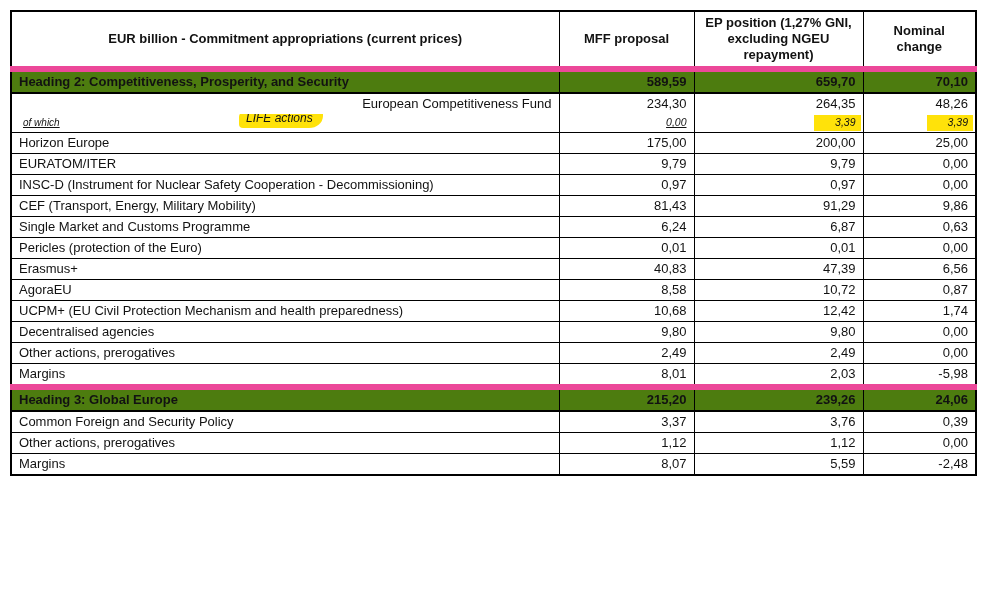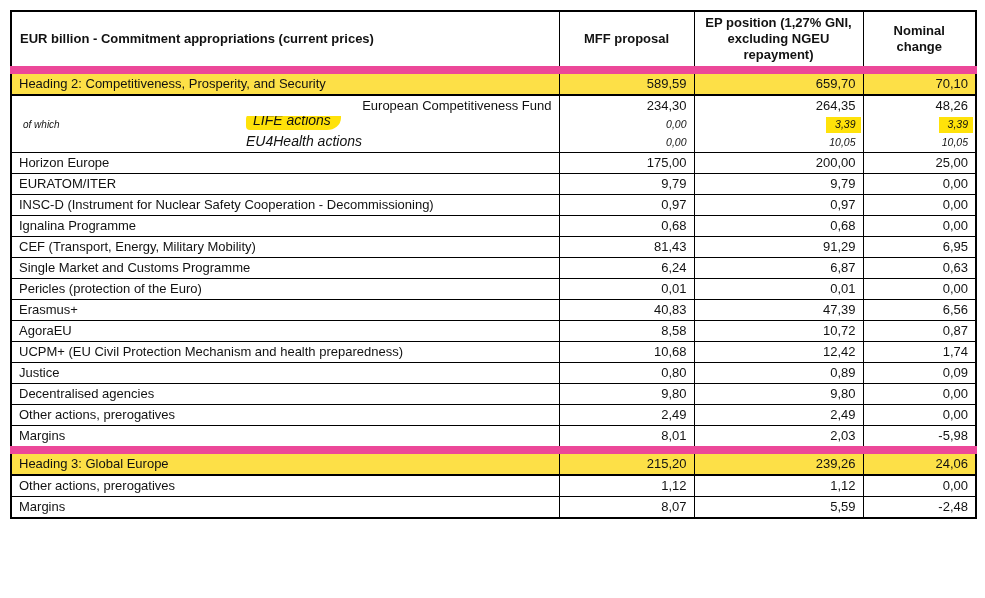--- a/index.html
+++ b/index.html
@@ -26,67 +26,68 @@
     overflow: hidden;
   }
   thead th {
     height: 57px;
     font-size: 13px;
     font-weight: bold;
     vertical-align: middle;
     line-height: 16px;
     padding: 3px 8px;
   }
-  th.label-col { text-align: left; }
+  th.label-col { text-align: center; }
   th.num-col  { text-align: center; }
   td {
     font-size: 13px;
     line-height: 15px;
     padding: 2px 7px 3px 7px;
     vertical-align: bottom;
   }
   td.value-cell { text-align: right; }
   tr.row-normal td { height: 19px; }
   tr.row-heading td {
     height: 21px;
-    background: #fde047;
-    font-weight: normal;
-    border-top: 8px solid #ec4899;
+    background: #4d7c0f;
+    font-weight: bold;
+    border-top: 6px solid #ec4899;
     border-bottom: 2px solid #000;
   }
   tr.group-start td { border-bottom: none; height: 20px; text-align: right; }
   tr.row-subrow td {
     border-top: none;
     border-bottom: none;
     height: 18px;
     font-style: italic;
     font-size: 10.5px;
     line-height: 13px;
+    text-decoration: underline;
   }
   td.label-cell.sub { position: relative; }
   .prefix {
     font-style: italic;
     font-size: 10px;
     padding-left: 4px;
   }
   .sublabel {
     position: absolute;
-    left: 234px;
+    left: 227px;
     bottom: 4px;
     font-style: italic;
-    font-size: 14px;
+    font-size: 12px;
     white-space: nowrap;
   }
   .marker {
     padding: 2px 10px 3px 7px;
     border-radius: 9px 3px 14px 4px / 7px 3px 12px 4px;
   }
   .vhl {
     display: inline-block;
-    padding: 1px 5px 2px 9px;
+    padding: 1px 5px 2px 21px;
     margin: -1px -5px -2px 18px;
     text-align: center;
   }
 </style>
 </head>
 <body>
 
 <div class="table-wrap">
   <table>
     <colgroup>
@@ -115,55 +116,43 @@
           <td class="value-cell">234,30</td>
           <td class="value-cell">264,35</td>
           <td class="value-cell">48,26</td>
         </tr>
         <tr class="row-subrow">
           <td class="label-cell sub"><span class="prefix">of which</span><span class="sublabel marker" style="background: rgb(255, 226, 10);">LIFE actions</span></td>
           <td class="value-cell">0,00</td>
           <td class="value-cell"><span class="vhl" style="background: rgb(255, 226, 10);">3,39</span></td>
           <td class="value-cell"><span class="vhl" style="background: rgb(255, 226, 10);">3,39</span></td>
         </tr>
-        <tr class="row-subrow">
-          <td class="label-cell sub"><span class="prefix"></span><span class="sublabel">EU4Health actions</span></td>
-          <td class="value-cell">0,00</td>
-          <td class="value-cell">10,05</td>
-          <td class="value-cell">10,05</td>
-        </tr>
         <tr class="row-normal">
           <td class="label-cell">Horizon Europe</td>
           <td class="value-cell">175,00</td>
           <td class="value-cell">200,00</td>
           <td class="value-cell">25,00</td>
         </tr>
         <tr class="row-normal">
           <td class="label-cell">EURATOM/ITER</td>
           <td class="value-cell">9,79</td>
           <td class="value-cell">9,79</td>
           <td class="value-cell">0,00</td>
         </tr>
         <tr class="row-normal">
           <td class="label-cell">INSC-D (Instrument for Nuclear Safety Cooperation - Decommissioning)</td>
           <td class="value-cell">0,97</td>
           <td class="value-cell">0,97</td>
           <td class="value-cell">0,00</td>
         </tr>
         <tr class="row-normal">
-          <td class="label-cell">Ignalina Programme</td>
-          <td class="value-cell">0,68</td>
-          <td class="value-cell">0,68</td>
-          <td class="value-cell">0,00</td>
-        </tr>
-        <tr class="row-normal">
           <td class="label-cell">CEF (Transport, Energy, Military Mobility)</td>
           <td class="value-cell">81,43</td>
           <td class="value-cell">91,29</td>
-          <td class="value-cell">6,95</td>
+          <td class="value-cell">9,86</td>
         </tr>
         <tr class="row-normal">
           <td class="label-cell">Single Market and Customs Programme</td>
           <td class="value-cell">6,24</td>
           <td class="value-cell">6,87</td>
           <td class="value-cell">0,63</td>
         </tr>
         <tr class="row-normal">
           <td class="label-cell">Pericles (protection of the Euro)</td>
           <td class="value-cell">0,01</td>
@@ -180,26 +169,20 @@
           <td class="label-cell">AgoraEU</td>
           <td class="value-cell">8,58</td>
           <td class="value-cell">10,72</td>
           <td class="value-cell">0,87</td>
         </tr>
         <tr class="row-normal">
           <td class="label-cell">UCPM+ (EU Civil Protection Mechanism and health preparedness)</td>
           <td class="value-cell">10,68</td>
           <td class="value-cell">12,42</td>
           <td class="value-cell">1,74</td>
-        </tr>
-        <tr class="row-normal">
-          <td class="label-cell">Justice</td>
-          <td class="value-cell">0,80</td>
-          <td class="value-cell">0,89</td>
-          <td class="value-cell">0,09</td>
         </tr>
         <tr class="row-normal">
           <td class="label-cell">Decentralised agencies</td>
           <td class="value-cell">9,80</td>
           <td class="value-cell">9,80</td>
           <td class="value-cell">0,00</td>
         </tr>
         <tr class="row-normal">
           <td class="label-cell">Other actions, prerogatives</td>
           <td class="value-cell">2,49</td>
@@ -212,20 +195,26 @@
           <td class="value-cell">2,03</td>
           <td class="value-cell">-5,98</td>
         </tr>
         <tr class="row-heading">
           <td class="label-cell">Heading 3: Global Europe</td>
           <td class="value-cell">215,20</td>
           <td class="value-cell">239,26</td>
           <td class="value-cell">24,06</td>
         </tr>
         <tr class="row-normal">
+          <td class="label-cell">Common Foreign and Security Policy</td>
+          <td class="value-cell">3,37</td>
+          <td class="value-cell">3,76</td>
+          <td class="value-cell">0,39</td>
+        </tr>
+        <tr class="row-normal">
           <td class="label-cell">Other actions, prerogatives</td>
           <td class="value-cell">1,12</td>
           <td class="value-cell">1,12</td>
           <td class="value-cell">0,00</td>
         </tr>
         <tr class="row-normal">
           <td class="label-cell">Margins</td>
           <td class="value-cell">8,07</td>
           <td class="value-cell">5,59</td>
           <td class="value-cell">-2,48</td>

